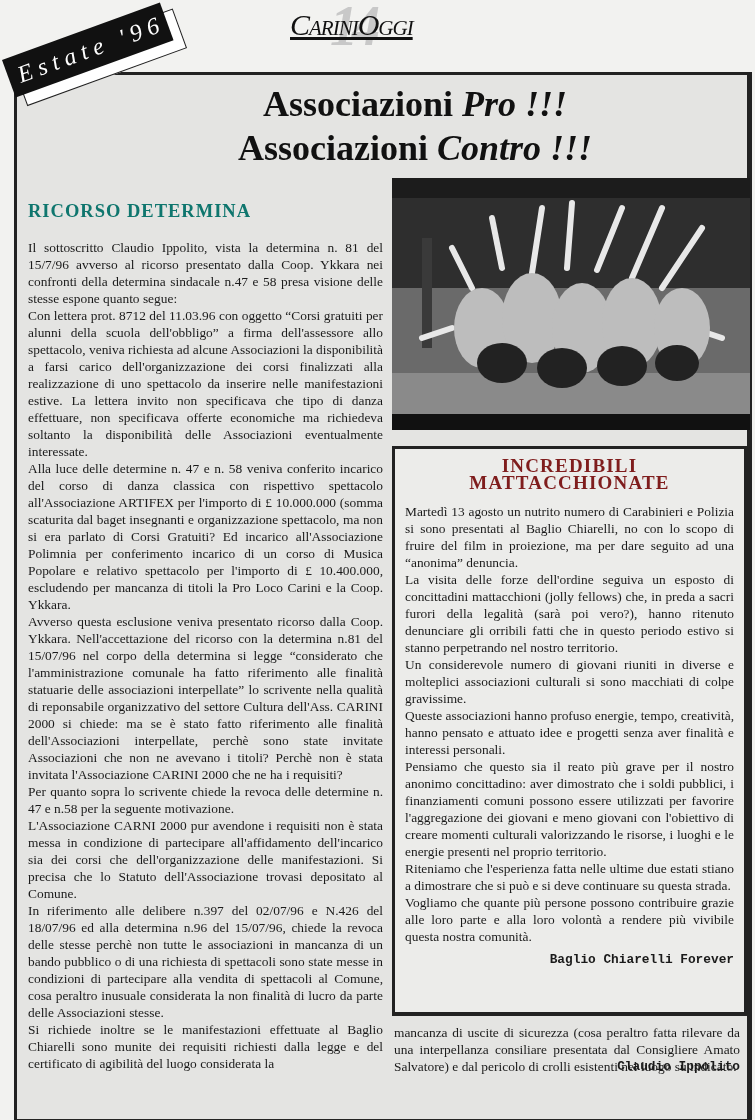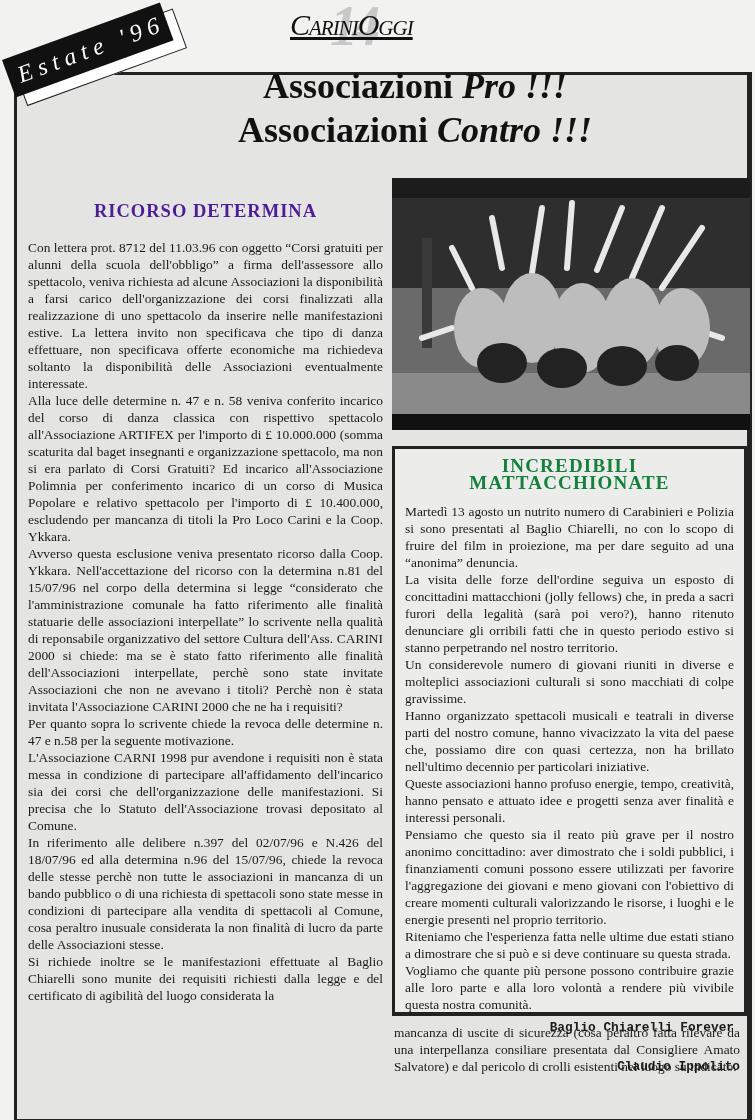--- a/index.html
+++ b/index.html
@@ -35,45 +35,45 @@
     position:absolute; left:8px; top:10px; width:168px; height:40px;
     background:#fff; border:1.5px solid #222;
   }
   .badge .black {
     position:absolute; left:0; top:0; width:168px; height:40px;
     background:#111; color:#fff;
     font-size:24px; font-style:italic; letter-spacing:6px;
     line-height:40px; padding-left:10px; box-sizing:border-box;
   }
   .headline {
-    position:absolute; left:180px; top:64px; width:470px; text-align:center;
+    position:absolute; left:180px; top:82px; width:470px; text-align:center;
     font-weight:bold; font-size:36px; line-height:44px; color:#111;
   }
   .headline i { font-weight:bold; }
   .left-col {
     position:absolute; left:28px; top:200px; width:355px;
     font-size:13.4px; line-height:17px; text-align:justify;
   }
   .sub-head {
-    text-align:center; font-weight:bold; font-size:18.5px; line-height:23px;
-    letter-spacing:1px; margin-bottom:16px; color:#4c1d95;
+    text-align:left; font-weight:bold; font-size:18.5px; line-height:23px;
+    letter-spacing:1px; margin-bottom:16px; color:#0f766e;
   }
   .left-col p, .box p { margin:0; }
   .photo {
     position:absolute; left:392px; top:178px; width:358px; height:252px;
     background:#111; overflow:hidden;
   }
   .box {
     position:absolute; left:392px; top:446px; width:356px; height:570px;
     border:3px solid #222; border-right-width:4px; border-bottom-width:4px;
     background:#ececea; box-sizing:border-box; padding:8px 10px 0 10px;
     font-size:13.4px; line-height:17px; text-align:justify;
   }
   .box h2 {
-    margin:0 0 12px 0; font-size:19px; letter-spacing:1.2px; text-align:center; color:#15803d;
+    margin:0 0 12px 0; font-size:19px; letter-spacing:1.2px; text-align:center; color:#7f1d1d;
   }
   .sign { text-align:right; font-weight:bold; margin-top:6px !important; font-size:12.8px;font-family:Liberation Mono, monospace; }
   .cont {
     position:absolute; left:394px; top:1024px; width:346px;
     font-size:13.4px; line-height:17px; text-align:justify;
   }
 </style>
 </head>
 <body>
 
@@ -91,25 +91,26 @@
 
 <div class="headline">
   <div><span>Associazioni </span><i>Pro !!!</i></div>
   <div><span>Associazioni </span><i>Contro !!!</i></div>
 </div>
 
 <div class="left-col">
   <div class="sub-head">
     <div>RICORSO DETERMINA</div>
   </div>
+  <p>Il sottoscritto Claudio Ippolito, vista la determina n. 81 del 15/7/96 avverso al ricorso presentato dalla Coop. Ykkara nei confronti della determina sindacale n.47 e 58 presa visione delle stesse espone quanto segue:</p>
   <p>Con lettera prot. 8712 del 11.03.96 con oggetto “Corsi gratuiti per alunni della scuola dell'obbligo” a firma dell'assessore allo spettacolo, veniva richiesta ad alcune Associazioni la disponibilità a farsi carico dell'organizzazione dei corsi finalizzati alla realizzazione di uno spettacolo da inserire nelle manifestazioni estive. La lettera invito non specificava che tipo di danza effettuare, non specificava offerte economiche ma richiedeva soltanto la disponibilità delle Associazioni eventualmente interessate.</p>
   <p>Alla luce delle determine n. 47 e n. 58 veniva conferito incarico del corso di danza classica con rispettivo spettacolo all'Associazione ARTIFEX per l'importo di £ 10.000.000 (somma scaturita dal baget insegnanti e organizzazione spettacolo, ma non si era parlato di Corsi Gratuiti? Ed incarico all'Associazione Polimnia per conferimento incarico di un corso di Musica Popolare e relativo spettacolo per l'importo di £ 10.400.000, escludendo per mancanza di titoli la Pro Loco Carini e la Coop. Ykkara.</p>
   <p>Avverso questa esclusione veniva presentato ricorso dalla Coop. Ykkara. Nell'accettazione del ricorso con la determina n.81 del 15/07/96 nel corpo della determina si legge “considerato che l'amministrazione comunale ha fatto riferimento alle finalità statuarie delle associazioni interpellate” lo scrivente nella qualità di reponsabile organizzativo del settore Cultura dell'Ass. CARINI 2000 si chiede: ma se è stato fatto riferimento alle finalità dell'Associazioni interpellate, perchè sono state invitate Associazioni che non ne avevano i titoli? Perchè non è stata invitata l'Associazione CARINI 2000 che ne ha i requisiti?</p>
   <p>Per quanto sopra lo scrivente chiede la revoca delle determine n. 47 e n.58 per la seguente motivazione.</p>
-  <p>L'Associazione CARNI 1998 pur avendone i requisiti non è stata messa in condizione di partecipare all'affidamento dell'incarico sia dei corsi che dell'organizzazione delle manifestazioni. Si precisa che lo Statuto dell'Associazione trovasi depositato al Comune.</p>
+  <p>L'Associazione CARNI 2000 pur avendone i requisiti non è stata messa in condizione di partecipare all'affidamento dell'incarico sia dei corsi che dell'organizzazione delle manifestazioni. Si precisa che lo Statuto dell'Associazione trovasi depositato al Comune.</p>
   <p>In riferimento alle delibere n.397 del 02/07/96 e N.426 del 18/07/96 ed alla determina n.96 del 15/07/96, chiede la revoca delle stesse perchè non tutte le associazioni in mancanza di un bando pubblico o di una richiesta di spettacoli sono state messe in condizioni di partecipare alla vendita di spettacoli al Comune, cosa peraltro inusuale considerata la non finalità di lucro da parte delle Associazioni stesse.</p>
   <p>Si richiede inoltre se le manifestazioni effettuate al Baglio Chiarelli sono munite dei requisiti richiesti dalla legge e del certificato di agibilità del luogo considerata la</p>
 </div>
 
 <div class="photo">
   <svg width="358" height="252" viewBox="0 0 358 252">
     <rect width="358" height="252" fill="#1c1c1c"></rect>
     <rect x="0" y="20" width="358" height="140" fill="#2e2e2e"></rect>
     <rect x="0" y="110" width="358" height="90" fill="#6a6a6a"></rect>
     <rect x="0" y="195" width="358" height="45" fill="#8a8a8a"></rect>
@@ -140,21 +141,20 @@
       <ellipse cx="285" cy="185" rx="22" ry="18"></ellipse>
     </g>
   </svg>
 </div>
 
 <div class="box">
   <h2>INCREDIBILI MATTACCHIONATE</h2>
   <p>Martedì 13 agosto un nutrito numero di Carabinieri e Polizia si sono presentati al Baglio Chiarelli, no con lo scopo di fruire del film in proiezione, ma per dare seguito ad una “anonima” denuncia.</p>
   <p>La visita delle forze dell'ordine seguiva un esposto di concittadini mattacchioni (jolly fellows) che, in preda a sacri furori della legalità (sarà poi vero?), hanno ritenuto denunciare gli orribili fatti che in questo periodo estivo si stanno perpetrando nel nostro territorio.</p>
   <p>Un considerevole numero di giovani riuniti in diverse e molteplici associazioni culturali si sono macchiati di colpe gravissime.</p>
-  <p>Hanno organizzato spettacoli musicali e teatrali in diverse parti del nostro comune, hanno vivacizzato la vita del paese che, possiamo dire con quasi certezza, non ha brillato nell'ultimo decennio per particolari iniziative.</p>
   <p>Queste associazioni hanno profuso energie, tempo, creatività, hanno pensato e attuato idee e progetti senza aver finalità e interessi personali.</p>
   <p>Pensiamo che questo sia il reato più grave per il nostro anonimo concittadino: aver dimostrato che i soldi pubblici, i finanziamenti comuni possono essere utilizzati per favorire l'aggregazione dei giovani e meno giovani con l'obiettivo di creare momenti culturali valorizzando le risorse, i luoghi e le energie presenti nel proprio territorio.</p>
   <p>Riteniamo che l'esperienza fatta nelle ultime due estati stiano a dimostrare che si può e si deve continuare su questa strada.</p>
   <p>Vogliamo che quante più persone possono contribuire grazie alle loro parte e alla loro volontà a rendere più vivibile questa nostra comunità.</p>
   <p class="sign">Baglio Chiarelli Forever</p>
 </div>
 
 <div class="cont">
   <p style="margin:0">mancanza di uscite di sicurezza (cosa peraltro fatta rilevare da una interpellanza consiliare presentata dal Consigliere Amato Salvatore) e dal pericolo di crolli esistenti nel luogo su indicato.</p>
   <p class="sign" style="margin-top:-17px !important">Claudio Ippolito</p>

